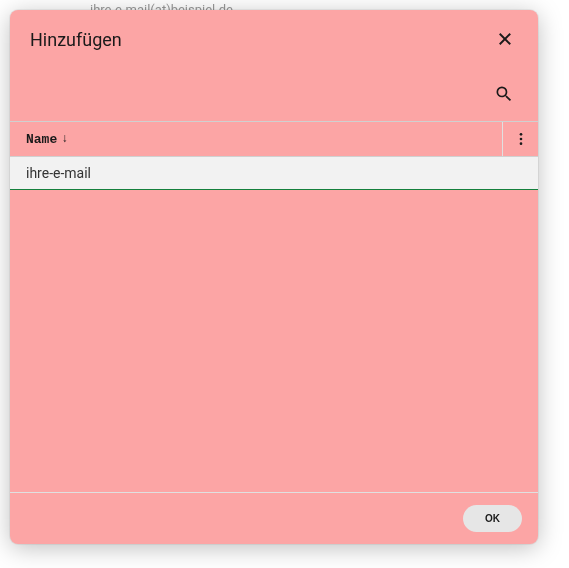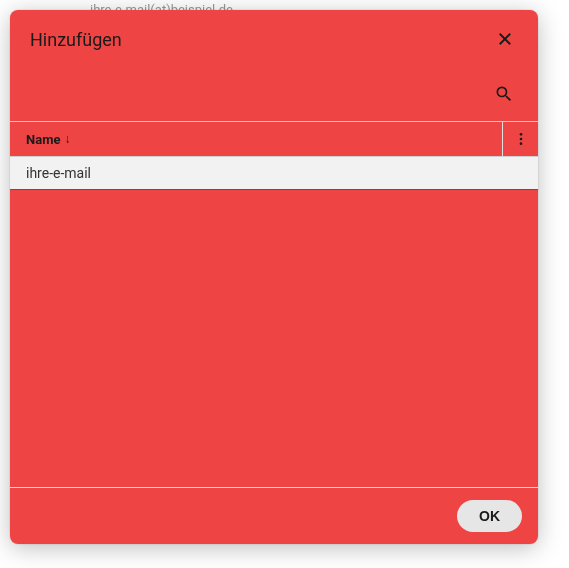--- a/index.html
+++ b/index.html
@@ -21,21 +21,21 @@
       left: 90px;
       font-size: 13px;
       color: #999;
     }
     .dialog {
       position: absolute;
       top: 10px;
       left: 10px;
       width: 528px;
       height: 534px;
-      background: #ef4444;
+      background: #fca5a5;
       border-radius: 8px;
       box-shadow: 0 4px 24px rgba(0,0,0,0.25), 0 0 0 1px rgba(0,0,0,0.05);
       display: flex;
       flex-direction: column;
     }
     .dialog-header {
       display: flex;
       align-items: center;
       justify-content: space-between;
       padding: 16px 20px 8px 20px;
@@ -76,20 +76,21 @@
       height: 20px;
       fill: #1a1a1a;
     }
     .table-header {
       display: flex;
       align-items: center;
       border-top: 1px solid #d0d0d0;
       border-bottom: 1px solid #d0d0d0;
       padding: 0;
       height: 36px;
+      font-family: Liberation Mono, monospace;
     }
     .col-name {
       flex: 1;
       display: flex;
       align-items: center;
       gap: 4px;
       padding: 0 16px;
       font-size: 13px;
       font-weight: 700;
       color: #1a1a1a;
@@ -128,21 +129,21 @@
       border-top: 1px solid #e0e0e0;
       padding: 12px 16px;
       display: flex;
       justify-content: flex-end;
     }
     .ok-btn {
       background: #e6e6e6;
       border: none;
       border-radius: 16px;
       padding: 8px 22px;
-      font-size: 14px;
+      font-size: 10px;
       font-weight: 700;
       color: #1a1a1a;
       cursor: pointer;
     }
   </style>
 </head>
 <body>
 
 <div class="background-text">ihre-e-mail(at)beispiel.de</div>
 

